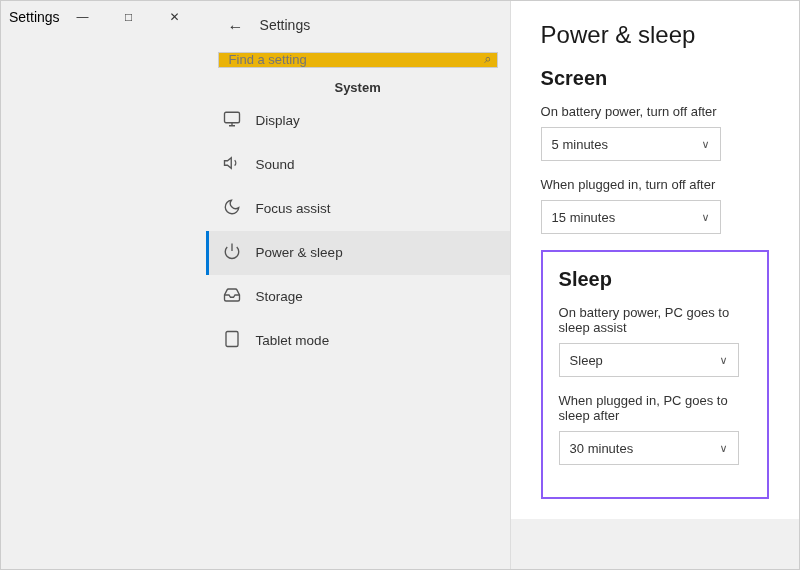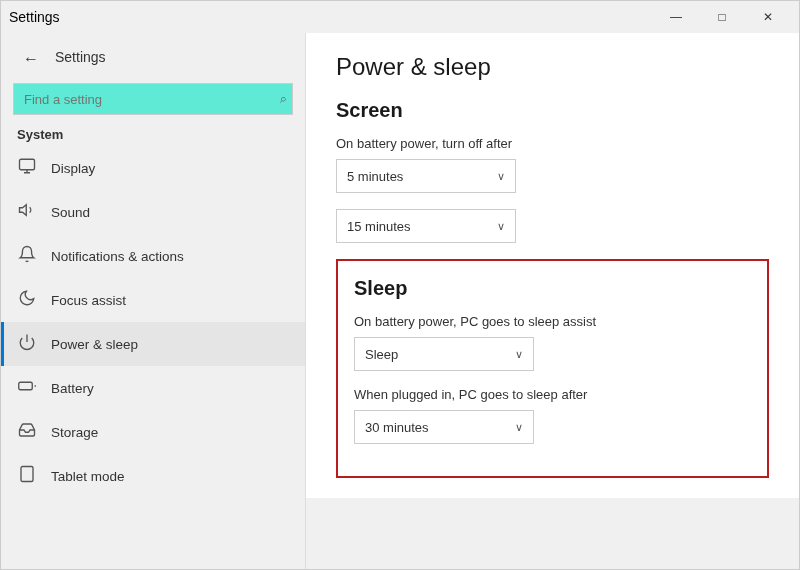--- a/index.html
+++ b/index.html
@@ -10,21 +10,21 @@
       width: 800px;
       height: 570px;
       overflow: hidden;
     }
 
     .window {
       width: 800px;
       height: 570px;
       background: #f0f0f0;
       display: flex;
-      flex-direction: column;
+      flex-direction: row;
       border: 1px solid #ccc;
     }
 
     .title-bar {
       height: 32px;
       background: #f0f0f0;
       display: flex;
       align-items: center;
       justify-content: space-between;
       padding: 0 8px;
@@ -99,43 +99,44 @@
       color: #333;
     }
 
     .search-box {
       margin: 6px 12px 8px 12px;
       position: relative;
     }
 
     .search-input {
       width: 100%;
-      height: 32px;
+      height: 16px;
       border: 1px solid #ccc;
-      background: #5eead4;
+      background: #eab308;
       padding: 0 30px 0 10px;
       font-size: 13px;
       outline: none;
       color: #555;
     }
 
     .search-icon-wrap {
       position: absolute;
       right: 6px;
       top: 50%;
       transform: translateY(-50%);
       color: #666;
       font-size: 13px;
     }
 
     .sidebar-section-label {
       padding: 4px 16px 4px 16px;
       font-size: 13px;
       font-weight: 700;
       color: #333;
+      text-align: center;
     }
 
     .nav-item {
       display: flex;
       align-items: center;
       height: 44px;
       padding: 0 16px;
       gap: 14px;
       cursor: pointer;
       color: #333;
@@ -197,21 +198,21 @@
       font-size: 13px;
       color: #333;
     }
 
     .dropdown-arrow {
       font-size: 11px;
       color: #555;
     }
 
     .sleep-section {
-      border: 2px solid #b91c1c;
+      border: 2px solid #8b5cf6;
       padding: 16px 16px 16px 16px;
       margin-top: 10px;
     }
 
     .main-wrapper {
       position: relative;
       flex: 1;
       overflow: hidden;
     }
   </style>
@@ -256,44 +257,30 @@
           </div>
           <div class="nav-item">
             <span class="nav-icon"><svg width="18" height="18" viewBox="0 0 24 24" fill="none" stroke="#555" stroke-width="1.8">
                 <polygon points="11 5 6 9 2 9 2 15 6 15 11 19 11 5"></polygon>
                 <path d="M15.54 8.46a5 5 0 0 1 0 7.07"></path>
               </svg></span>
             <span>Sound</span>
           </div>
           <div class="nav-item">
             <span class="nav-icon"><svg width="18" height="18" viewBox="0 0 24 24" fill="none" stroke="#555" stroke-width="1.8">
-                <path d="M18 8A6 6 0 0 0 6 8c0 7-3 9-3 9h18s-3-2-3-9"></path>
-                <path d="M13.73 21a2 2 0 0 1-3.46 0"></path>
-              </svg></span>
-            <span>Notifications &amp; actions</span>
-          </div>
-          <div class="nav-item">
-            <span class="nav-icon"><svg width="18" height="18" viewBox="0 0 24 24" fill="none" stroke="#555" stroke-width="1.8">
                 <path d="M21 12.79A9 9 0 1 1 11.21 3 7 7 0 0 0 21 12.79z"></path>
               </svg></span>
             <span>Focus assist</span>
           </div>
           <div class="nav-item active">
             <span class="nav-icon"><svg width="18" height="18" viewBox="0 0 24 24" fill="none" stroke="#555" stroke-width="1.8">
                 <path d="M18.36 6.64a9 9 0 1 1-12.73 0"></path>
                 <line x1="12" y1="2" x2="12" y2="12"></line>
               </svg></span>
             <span>Power &amp; sleep</span>
-          </div>
-          <div class="nav-item">
-            <span class="nav-icon"><svg width="18" height="18" viewBox="0 0 24 24" fill="none" stroke="#555" stroke-width="1.8">
-                <rect x="1" y="7" width="18" height="10" rx="2"></rect>
-                <line x1="23" y1="11" x2="23" y2="13"></line>
-              </svg></span>
-            <span>Battery</span>
           </div>
           <div class="nav-item">
             <span class="nav-icon"><svg width="18" height="18" viewBox="0 0 24 24" fill="none" stroke="#555" stroke-width="1.8">
                 <polyline points="22 12 16 12 14 15 10 15 8 12 2 12"></polyline>
                 <path d="M5.45 5.11L2 12v6a2 2 0 0 0 2 2h16a2 2 0 0 0 2-2v-6l-3.45-6.89A2 2 0 0 0 16.76 4H7.24a2 2 0 0 0-1.79 1.11z"></path>
               </svg></span>
             <span>Storage</span>
           </div>
           <div class="nav-item">
             <span class="nav-icon"><svg width="18" height="18" viewBox="0 0 24 24" fill="none" stroke="#555" stroke-width="1.8">
@@ -312,20 +299,21 @@
 
         <div>
           <div class="section-title">Screen</div>
 
           <div class="setting-label">On battery power, turn off after</div>
           <div class="dropdown">
             <span>5 minutes</span>
             <span class="dropdown-arrow">∨</span>
           </div>
 
+          <div class="setting-label">When plugged in, turn off after</div>
           <div class="dropdown">
             <span>15 minutes</span>
             <span class="dropdown-arrow">∨</span>
           </div>
         </div>
 
         <div class="sleep-section">
           <div class="section-title">Sleep</div>
 
           <div class="setting-label">On battery power, PC goes to sleep assist</div>

